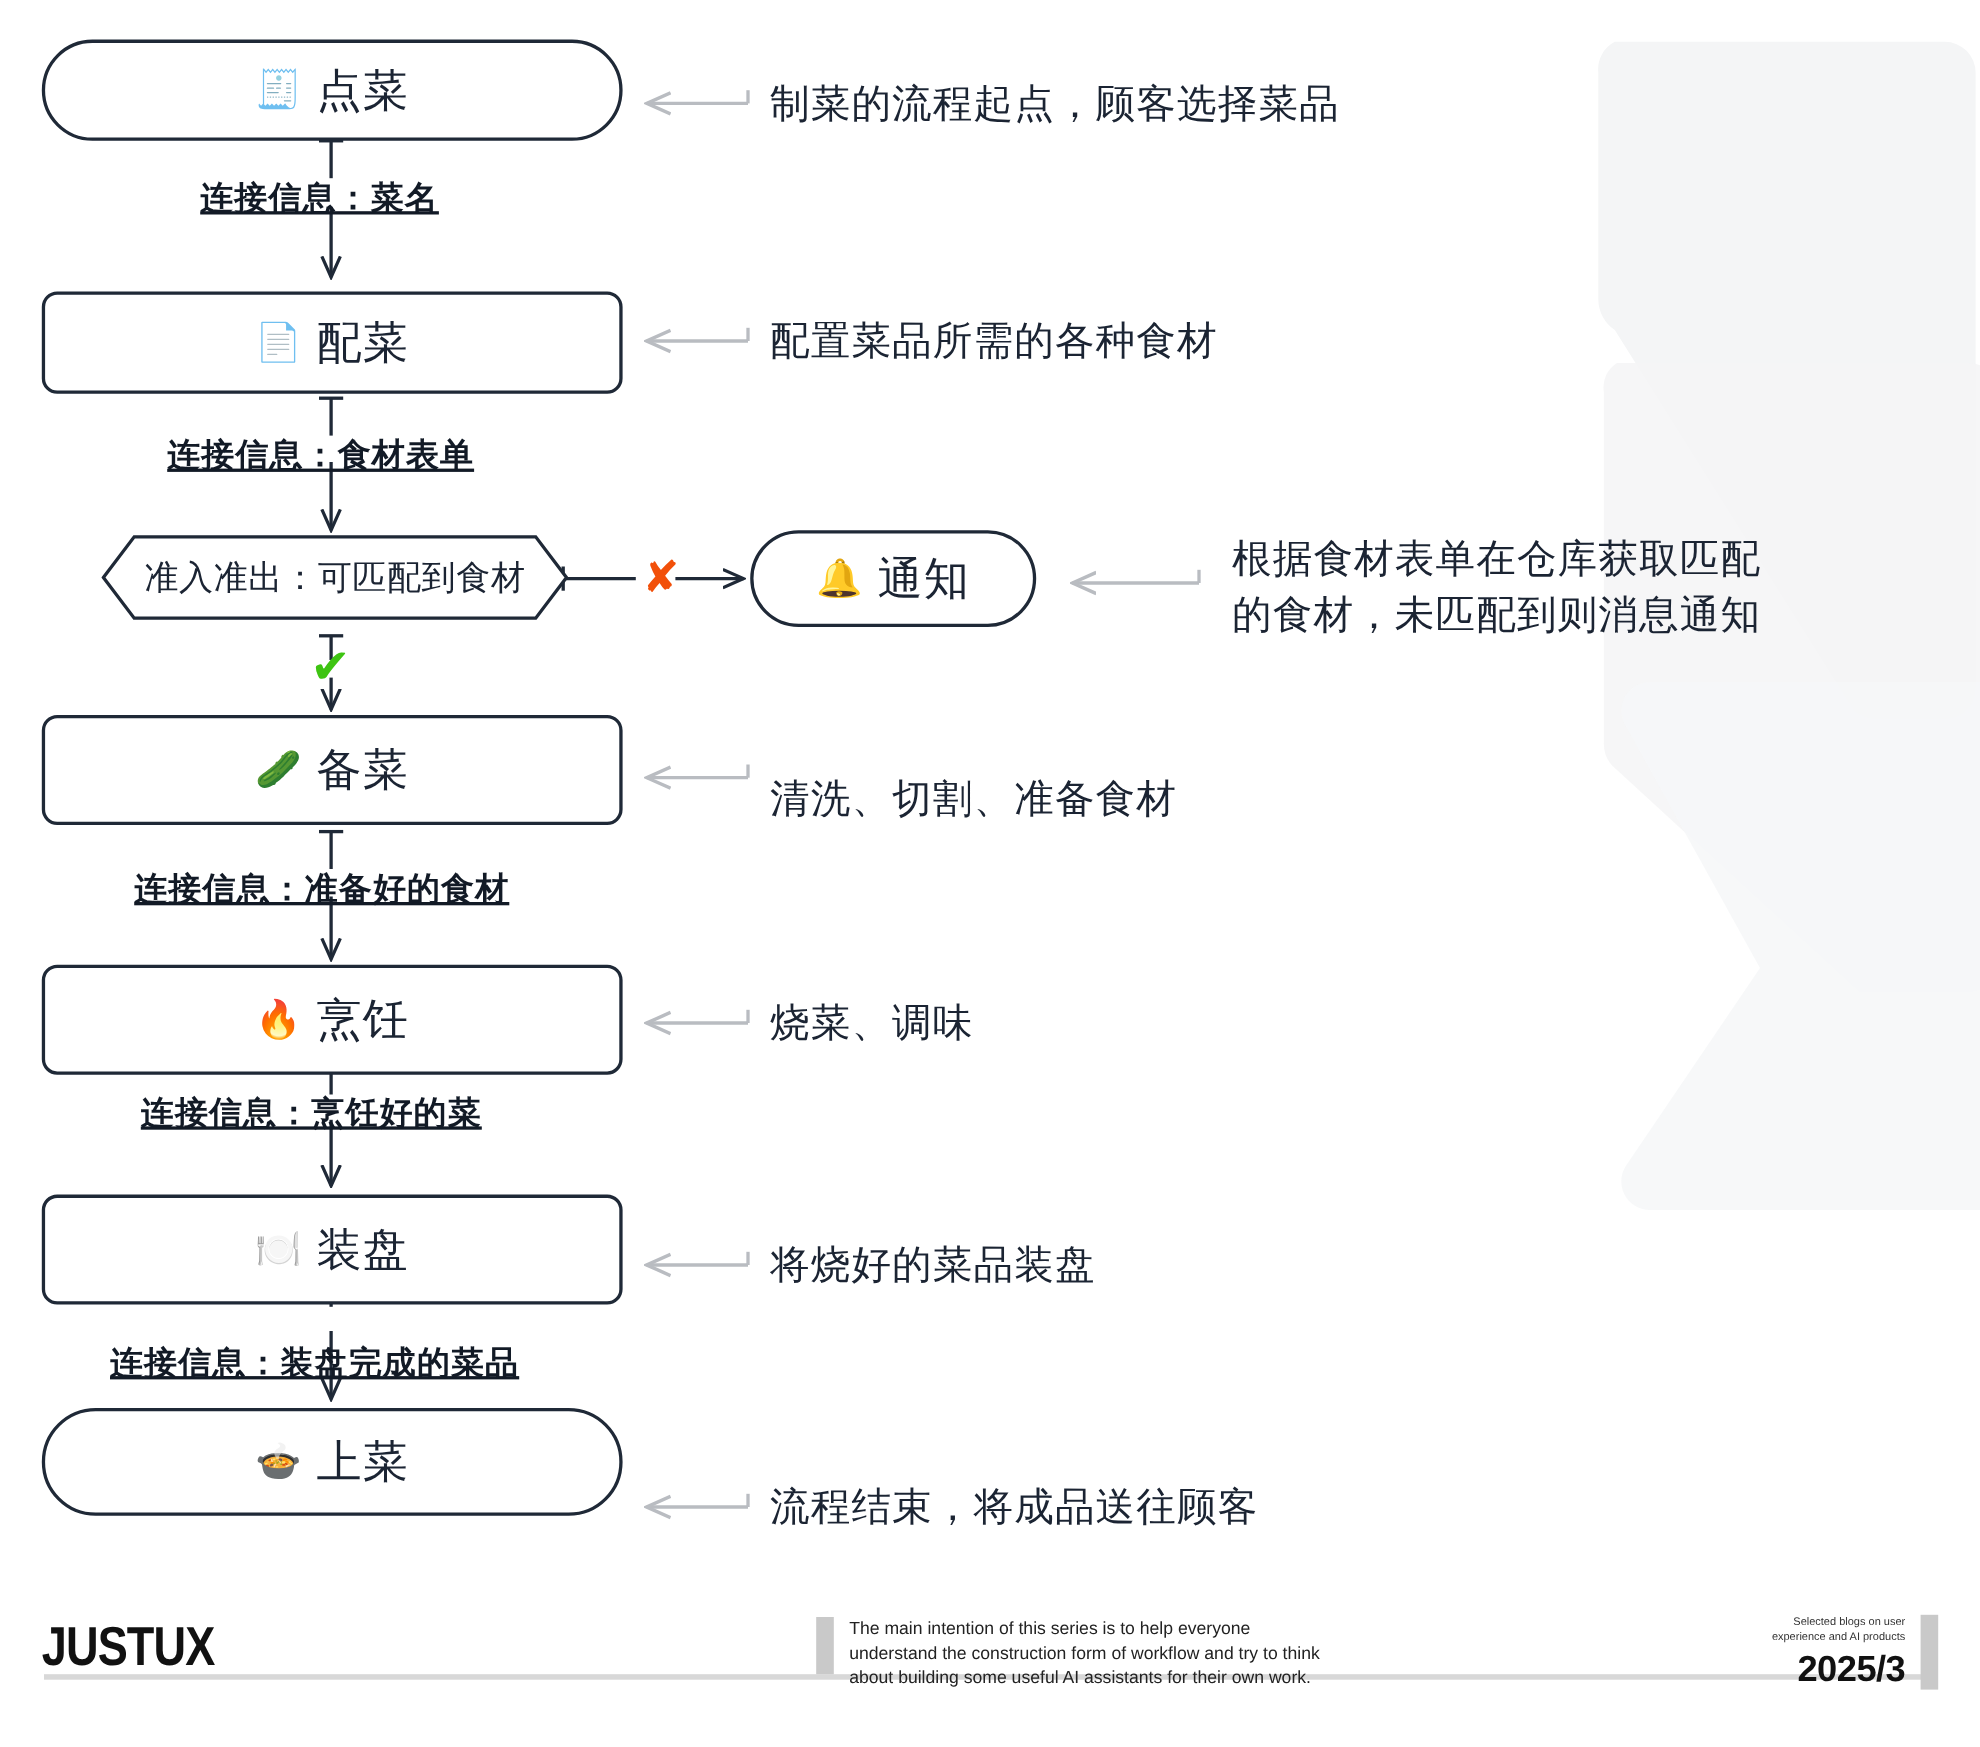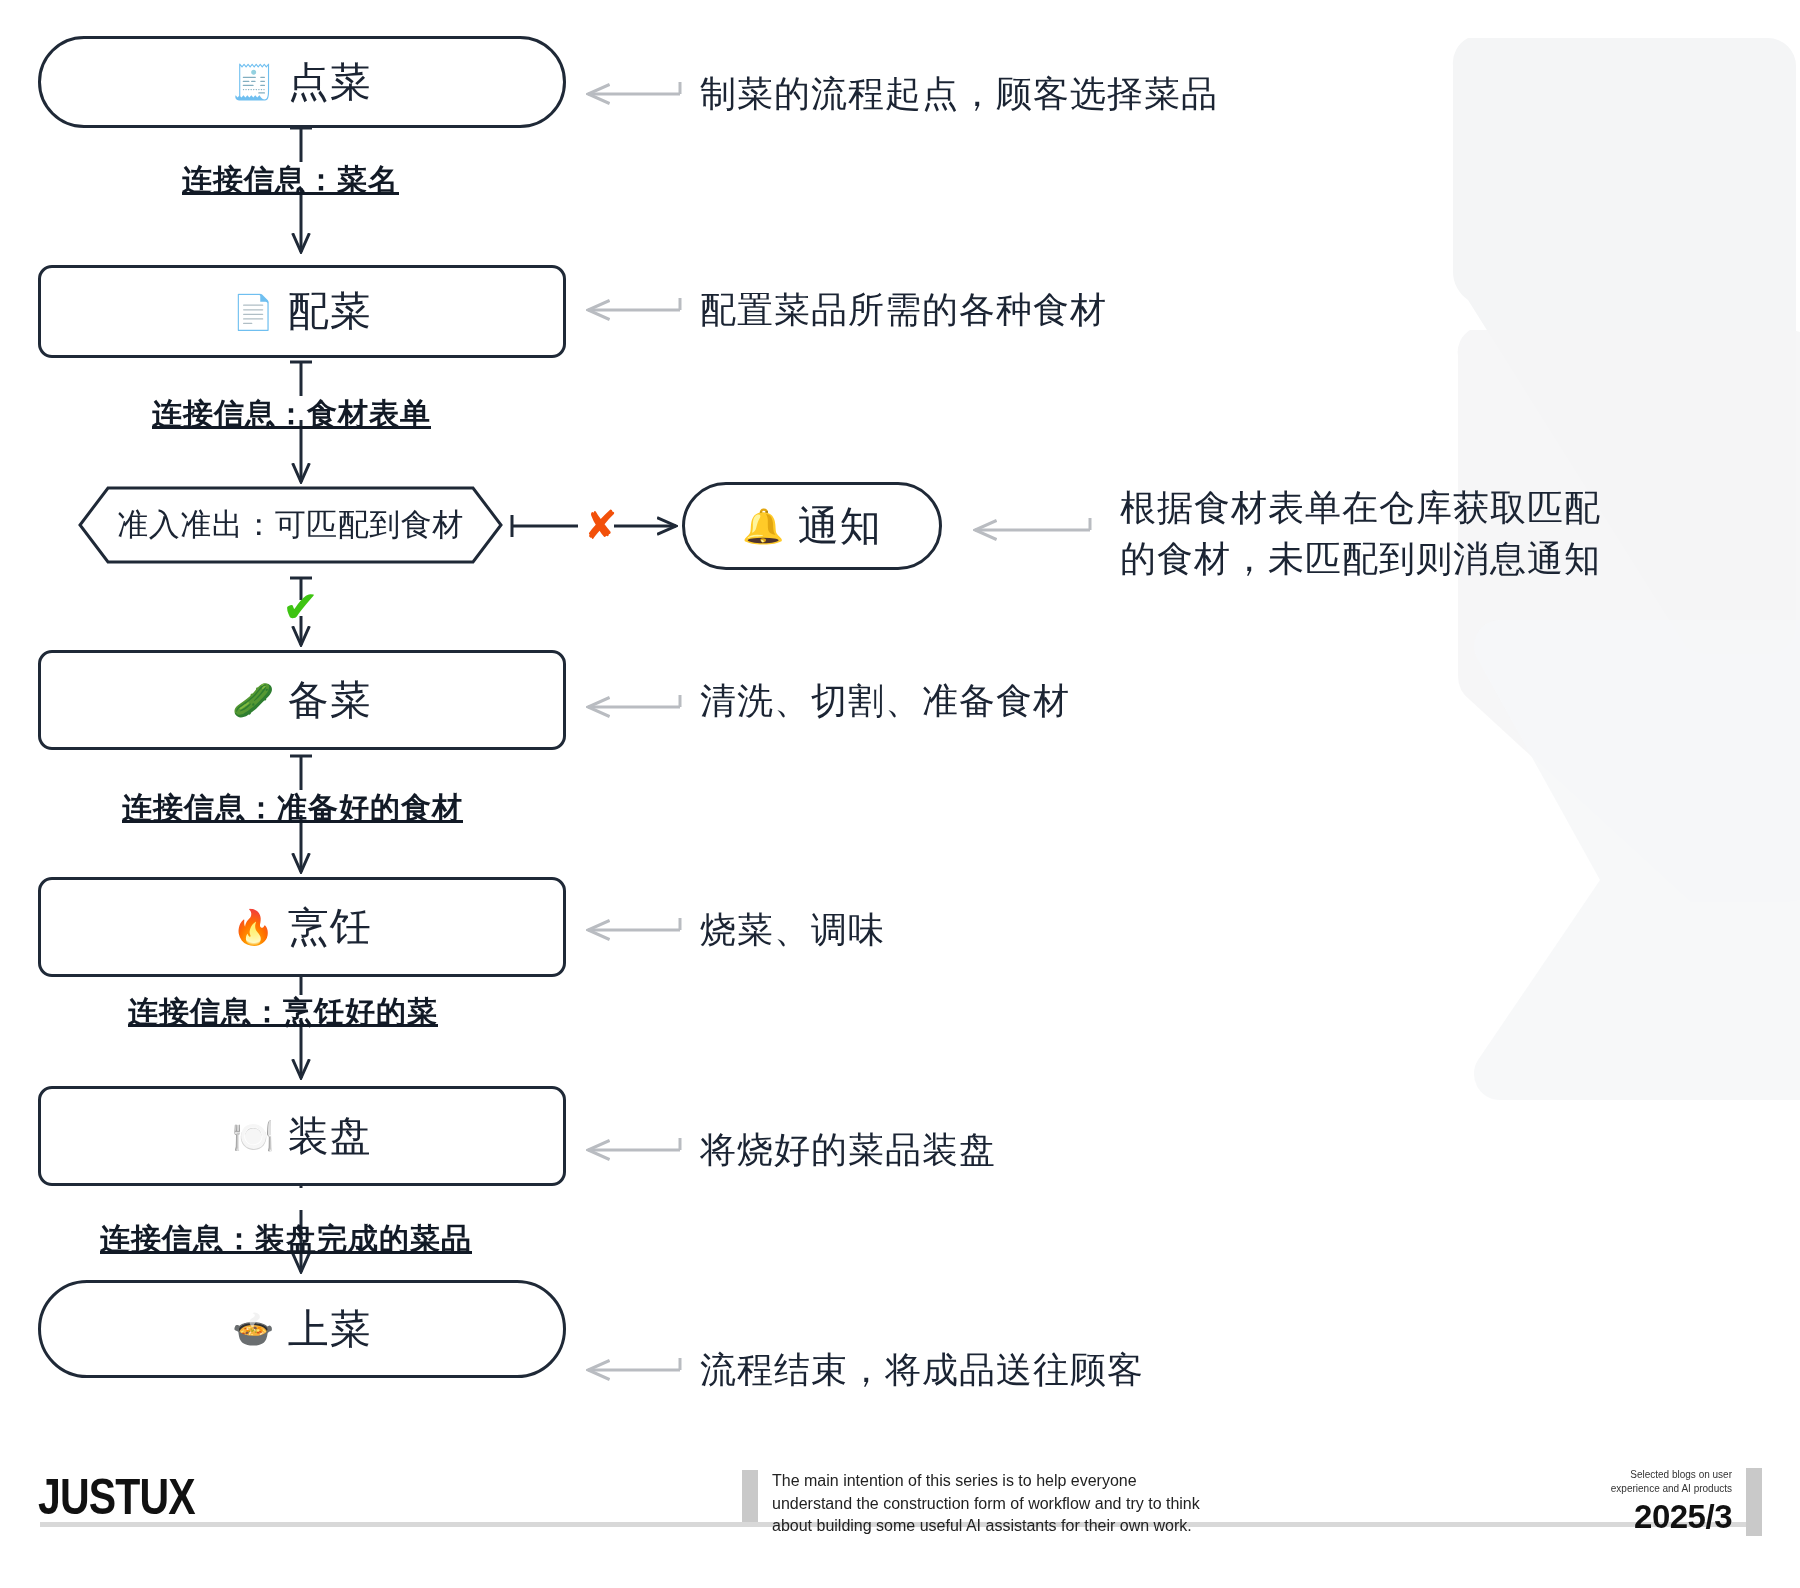--- a/index.html
+++ b/index.html
@@ -252,21 +252,21 @@
   <div class="node rounded" style="left:38px; top:36px; width:528px; height:92px;">
     <span class="emoji">🧾</span>
     <span class="nlabel">点菜</span>
   </div>
 
   <div class="node boxy" style="left:38px; top:265px; width:528px; height:93px;">
     <span class="emoji">📄</span>
     <span class="nlabel">配菜</span>
   </div>
 
-  <div class="hex" style="left:78px; top:486px; width:425px; height:78px;">
+  <div class="hex" style="left:92px; top:486px; width:425px; height:78px;">
     <svg viewBox="0 0 425 78" preserveAspectRatio="none">
       <polygon points="30,2 395,2 423,39 395,76 30,76 2,39" fill="#ffffff" stroke="#1f2937" stroke-width="3"></polygon>
     </svg>
     <span class="hlabel">准入准出：可匹配到食材</span>
   </div>
 
   <div class="node rounded" style="left:682px; top:482px; width:260px; height:88px;">
     <span class="emoji">🔔</span>
     <span class="nlabel">通知</span>
   </div>
@@ -302,21 +302,21 @@
 
   <div class="annot" style="left:700px; top:284px;">配置菜品所需的各种食材</div>
 
   <div class="annot" style="left:700px; top:68px;">制菜的流程起点，顾客选择菜品</div>
 
   <div class="annot" style="left:1120px; top:482px; line-height:1.42;">
     <div>根据食材表单在仓库获取匹配</div>
     <div>的食材，未匹配到则消息通知</div>
   </div>
 
-  <div class="annot" style="left:700px; top:675px;">清洗、切割、准备食材</div>
+  <div class="annot" style="left:700px; top:700px;">清洗、切割、准备食材</div>
 
   <div class="annot" style="left:700px; top:904px;">烧菜、调味</div>
 
   <div class="annot" style="left:700px; top:1124px;">将烧好的菜品装盘</div>
 
   <div class="annot" style="left:700px; top:1344px;">流程结束，将成品送往顾客</div>
 
   <div id="footer">
     <div id="footer-rule"></div>
 

